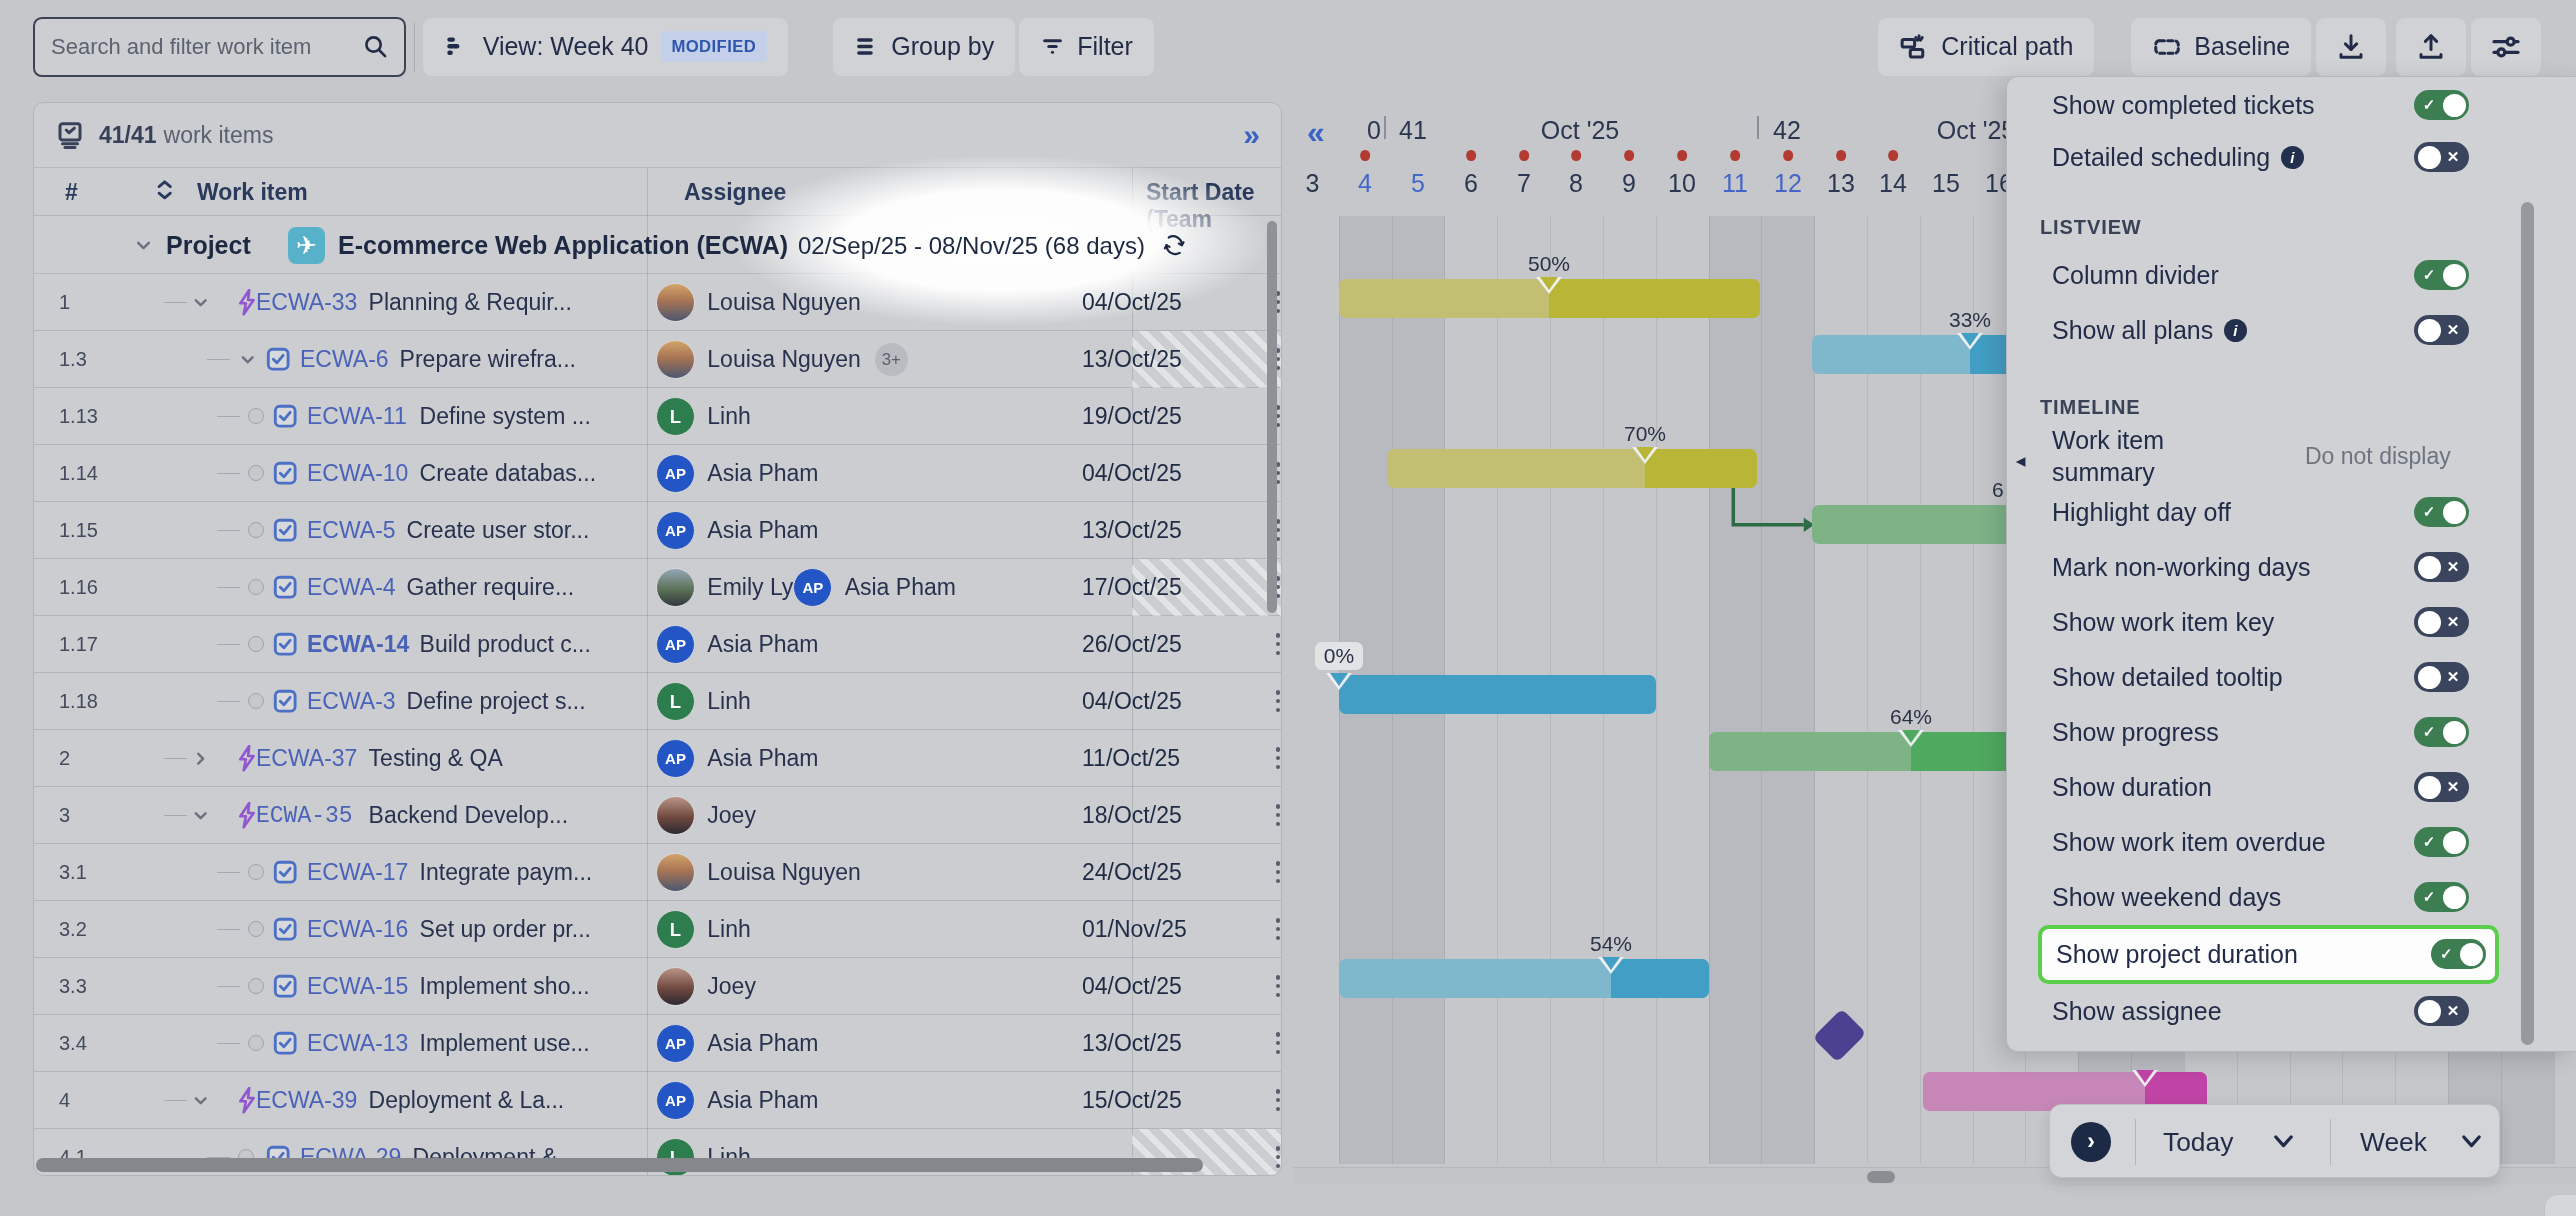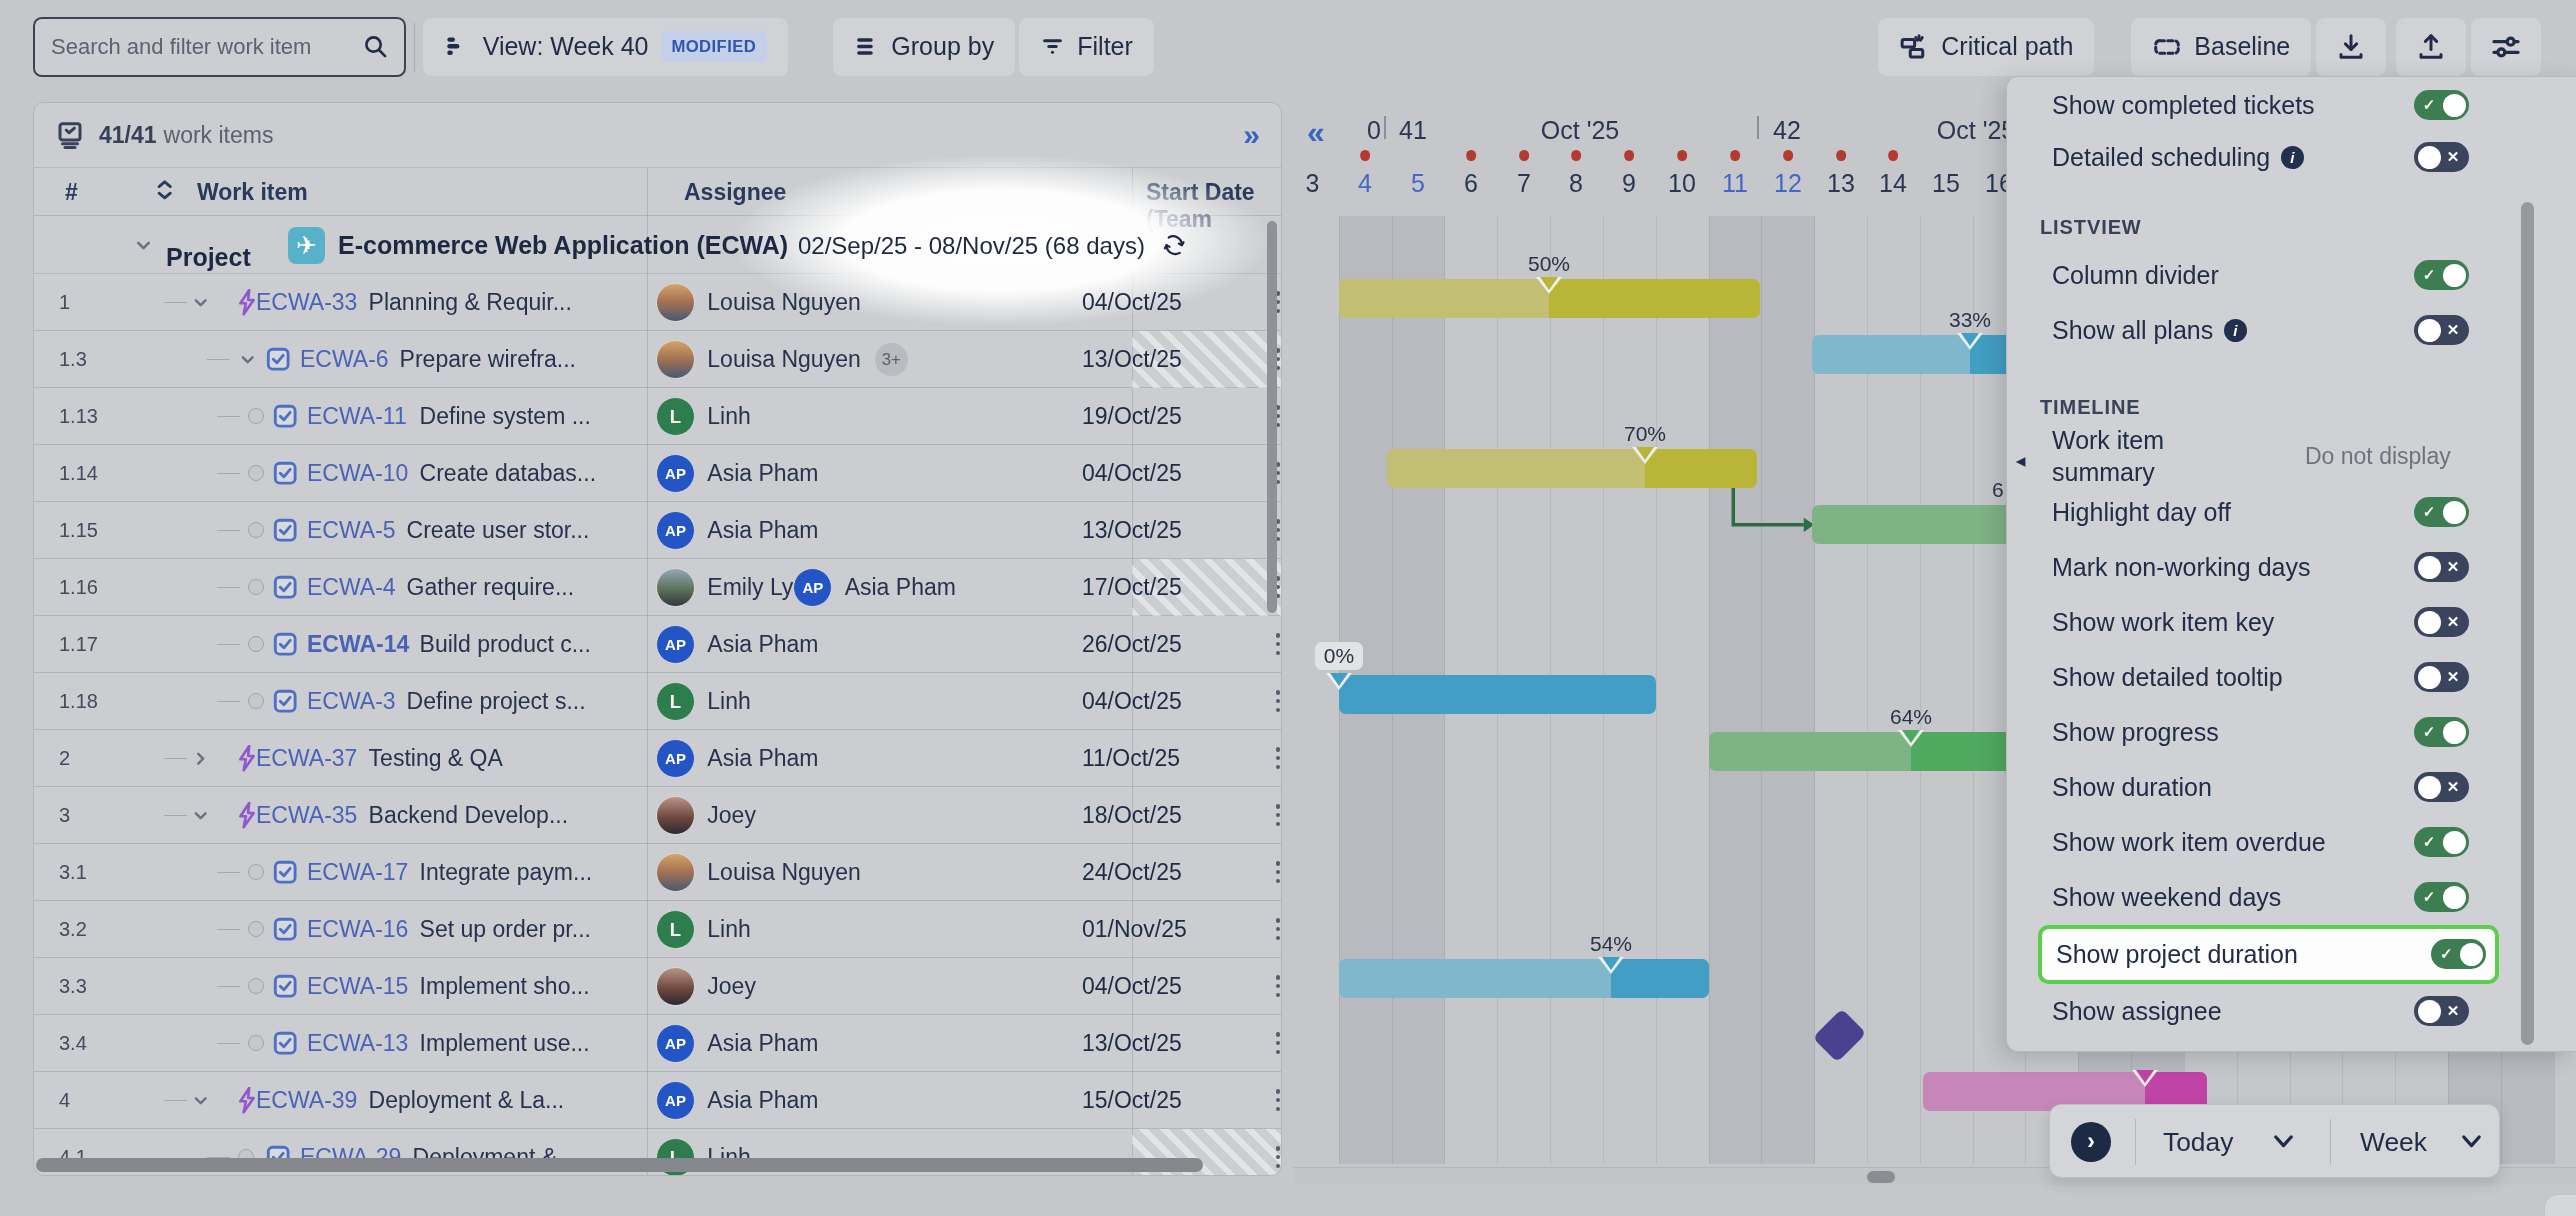--- a/index.html
+++ b/index.html
@@ -254,21 +254,21 @@
   </div>
 
   <div class="spotlight"></div>
 
   <div class="project-row">
     <div class="pr-item" style="left:99px;">
       <svg width="21" height="21" viewBox="0 0 24 24" class="chev">
           <polyline points="6,9 12,15 18,9"></polyline>
         </svg>
     </div>
-    <div class="pr-item project-label" style="left:132px;margin-top:12px;">Project</div>
+    <div class="pr-item project-label" style="left:132px;">Project</div>
     <div class="pr-item" style="left:254px;">
       <span class="project-icon">✈</span>
     </div>
     <div class="pr-item project-name" style="left:304px;">E-commerce Web Application (ECWA)</div>
     <div class="pr-item project-duration" style="left:764px;">02/Sep/25 - 08/Nov/25 (68 days)</div>
     <div class="pr-item" style="left:1127px;">
       <svg width="26.4" height="26.4" viewBox="0 0 24 24" class="tbicon" style="stroke:#1d2842;stroke-width:2;">
         <path d="M7 5 a8 8 0 0 1 12 7"></path>
           <polyline points="16.2,10.5 19,12 20.5,9.2"></polyline>
         <path d="M17 19 a8 8 0 0 1 -12 -7"></path>
@@ -506,21 +506,21 @@
         <div class="cell" style="left: 157px;">
           <svg width="19.4" height="19.4" viewBox="0 0 24 24" class="chev" style="transform:rotate(0deg)">
             <polyline points="6,9 12,15 18,9"></polyline>
           </svg>
         </div>
         <div class="cell" style="left: 201px;">
           <svg width="24" height="26.4" viewBox="0 0 20 24">
             <path d="M12 1 L4 13 h5 L7 23 l9 -13 h-5 z" fill="none" stroke="#9257d0" stroke-width="2.4" stroke-linejoin="round"></path>
           </svg>
         </div>
-        <div class="cell rowkey" style="left: 222px;">ECWA-35</div>
+        <div class="cell rowkey" style="left: 222px; font-family: Liberation Mono, monospace;">ECWA-35</div>
         <div class="cell rowtitle" style="left: 324px;">Backend Develop...</div>
         <div class="cell" style="left: 622px;">
           <span class="av av-joey"></span>
           <span class="avname">Joey</span>
         </div>
         <div class="cell rdate">18/Oct/25</div>
         <div class="kebab">
           <i></i>
           <i></i>
           <i></i>

